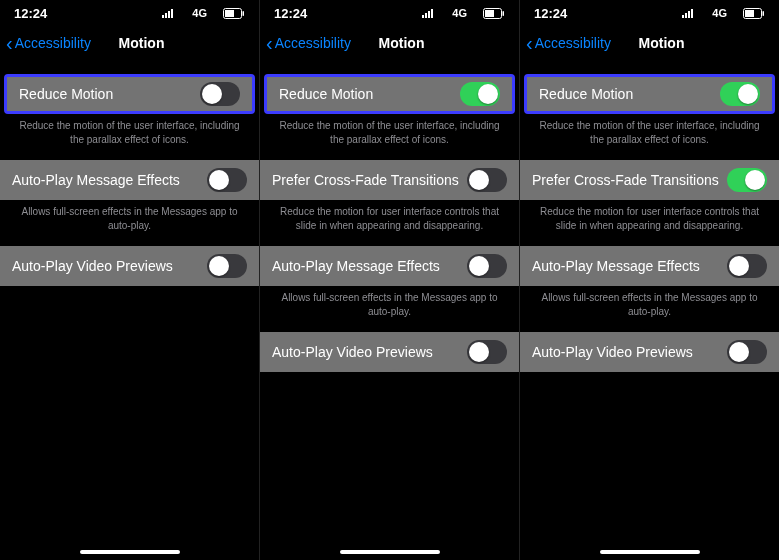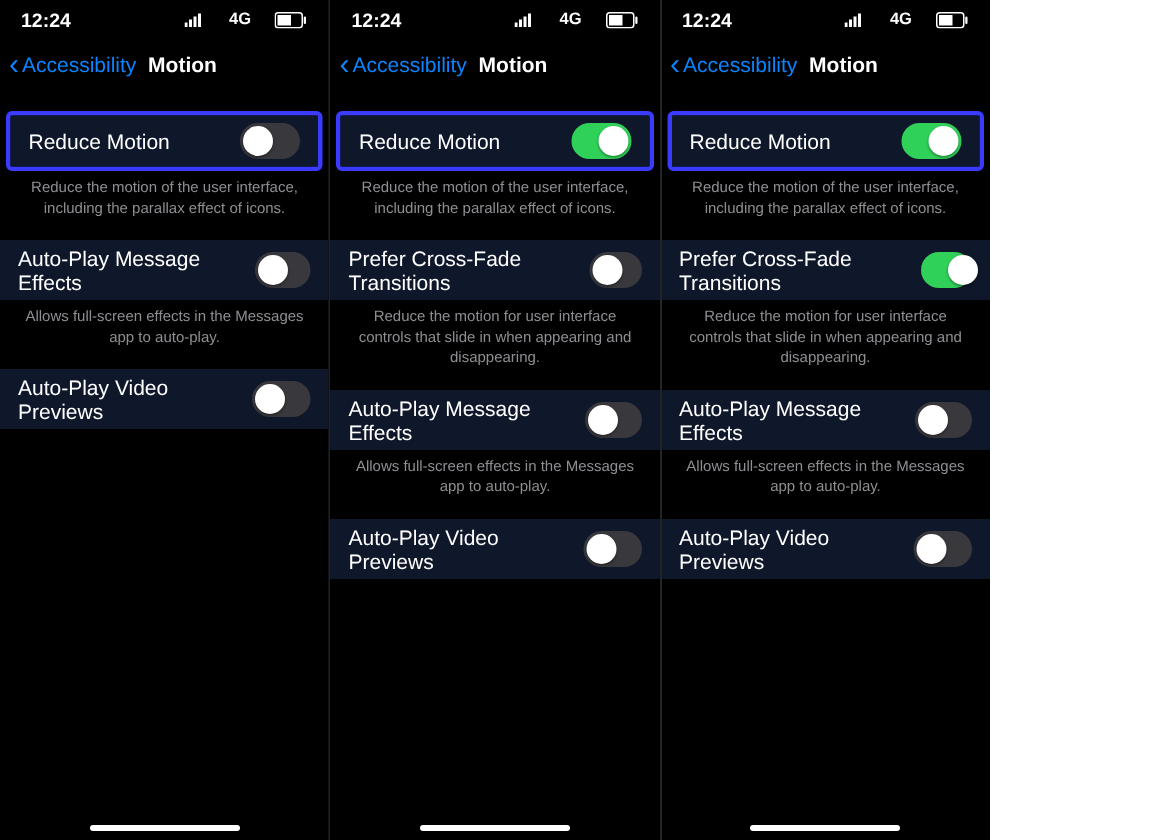--- a/index.html
+++ b/index.html
@@ -5,21 +5,21 @@
   * { box-sizing: border-box; margin: 0; padding: 0; }
   body {
     background: #fff;
     font-family: -apple-system, "Helvetica Neue", Arial, sans-serif;
     width: 779px;
     height: 560px;
     overflow: hidden;
   }
   .triptych {
     display: flex;
-    width: 660px;
+    width: 779px;
     height: 560px;
   }
   .phone {
     flex: 1 1 0;
     background: #000;
     color: #fff;
     position: relative;
     overflow: hidden;
     border-right: 1px solid #222;
   }
@@ -62,21 +62,21 @@
     font-size: 14px;
     font-weight: 600;
     pointer-events: none;
     padding-left: 24px;
   }
 
   .content { padding-top: 14px; }
 
   
   .row {
-    background: #0f172a;
+    background: #737373;
     height: 40px;
     display: flex;
     align-items: center;
     justify-content: space-between;
     padding: 0 12px;
     font-size: 14px;
   }
   .rowlabel { color: #fff; }
   .footer {
     color: #8e8e93;

